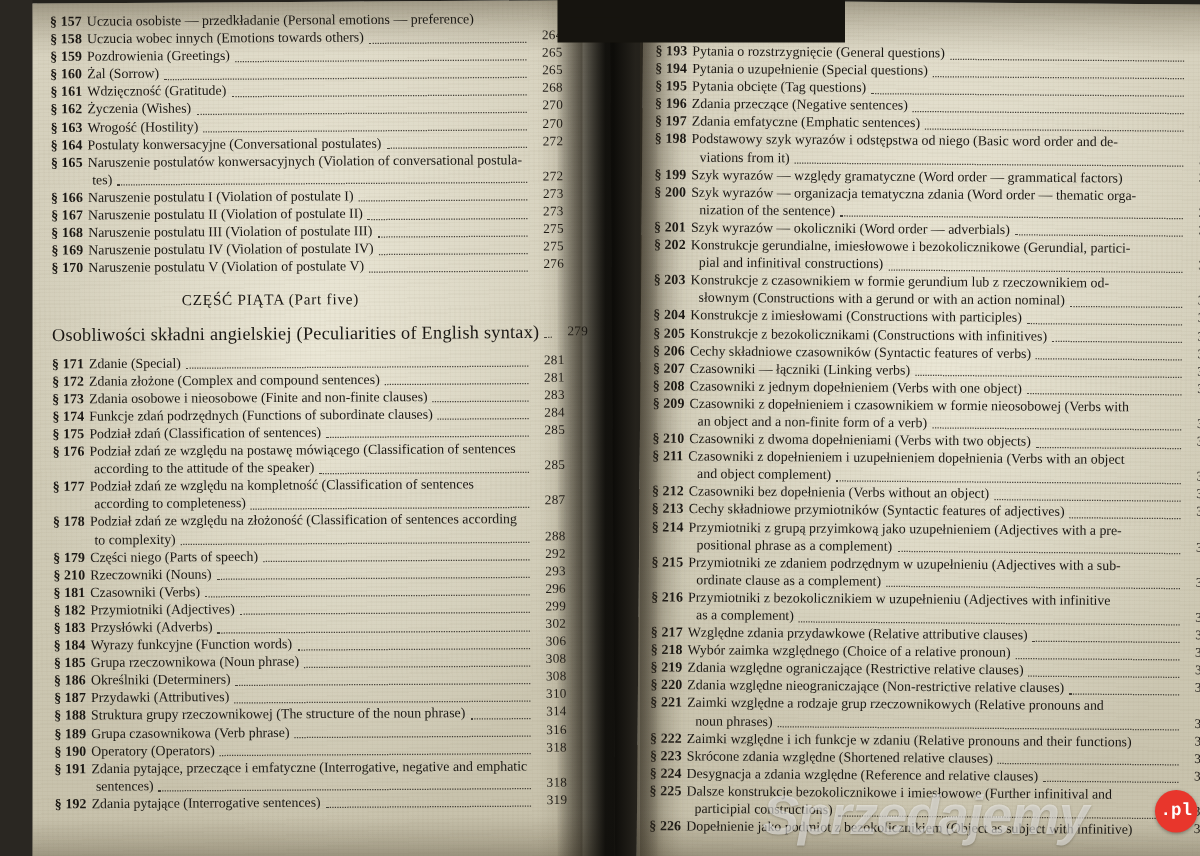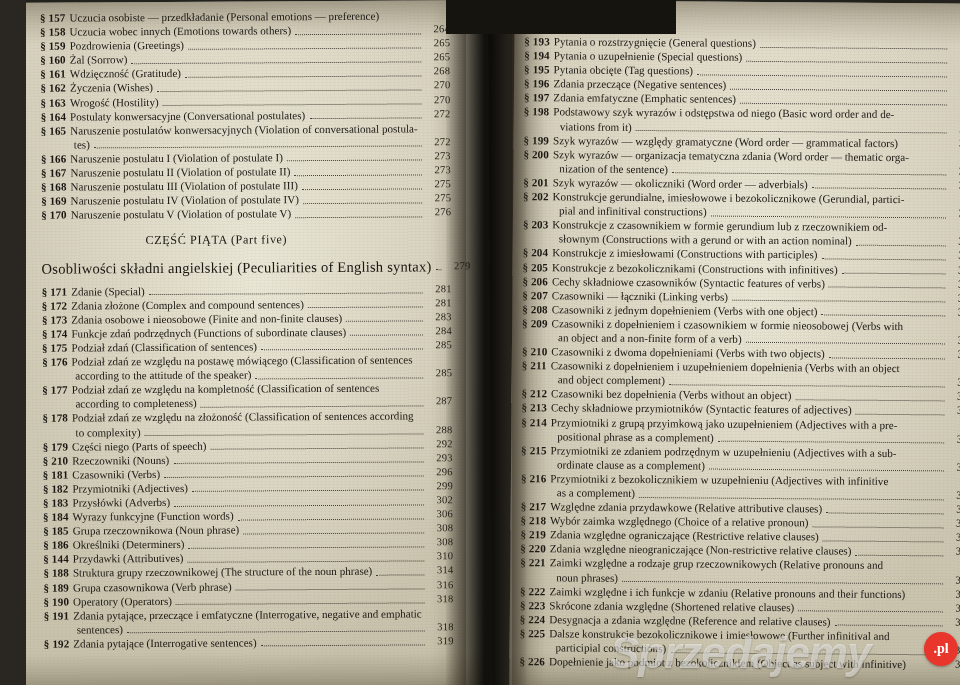--- a/index.html
+++ b/index.html
@@ -150,21 +150,21 @@
     letter-spacing:-1px;
     pointer-events:none;
     white-space:nowrap;
   }
   #wm-badge{
     position:absolute;
     left:898px;top:632px;
     width:34px;height:34px;border-radius:50%;
     background:#e8362c;
     z-index:9;
-    font-family:Liberation Serif, serif;
+    font-family:Liberation Mono, monospace;
     font-size:14px;font-weight:bold;color:#fff;
     display:flex;align-items:center;justify-content:center;
     box-shadow:0 1px 3px rgba(0,0,0,0.35);
     pointer-events:none;
   }
   .curl{
     position:absolute;z-index:5;pointer-events:none;
   }
   #curl-left{
     left:404px;top:0;width:36px;height:685px;
@@ -450,21 +450,21 @@
         <div class="entry">
           <div class="ln">
             <span class="sec">§ 186</span>
             <span class="txt">Określniki (Determiners)</span>
             <span class="dots"></span>
             <span class="pg">308</span>
           </div>
         </div>
         <div class="entry">
           <div class="ln">
-            <span class="sec">§ 144</span>
+            <span class="sec">§ 187</span>
             <span class="txt">Przydawki (Attributives)</span>
             <span class="dots"></span>
             <span class="pg">310</span>
           </div>
         </div>
         <div class="entry">
           <div class="ln">
             <span class="sec">§ 188</span>
             <span class="txt">Struktura grupy rzeczownikowej (The structure of the noun phrase)</span>
             <span class="dots"></span>

